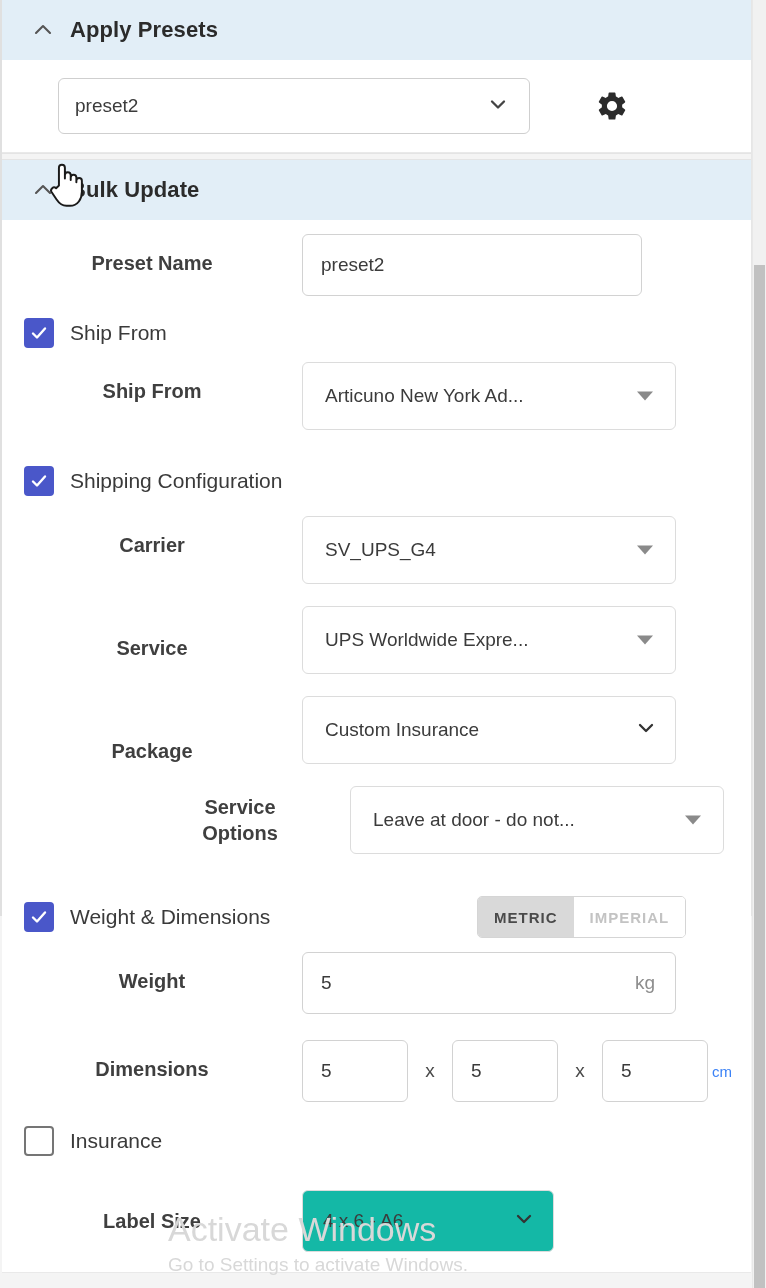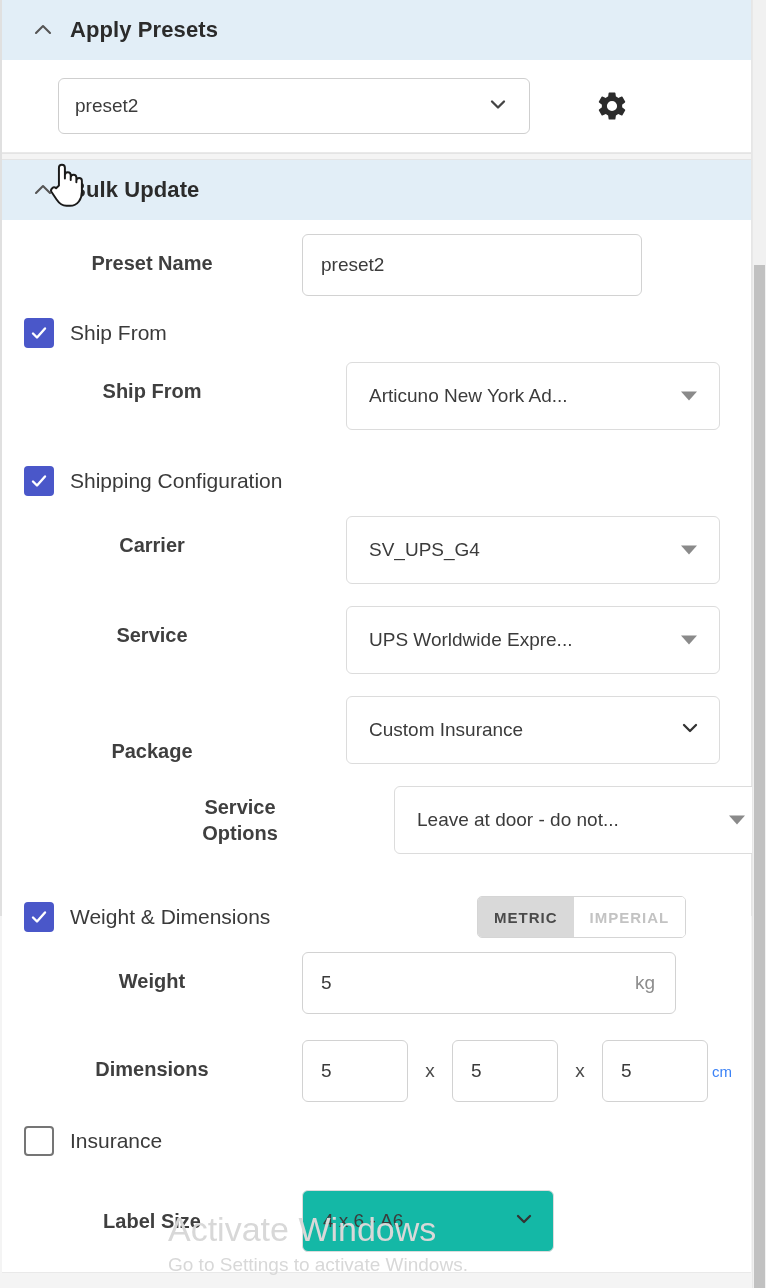--- a/index.html
+++ b/index.html
@@ -123,21 +123,21 @@
   .ddl {
     width: 374px; height: 68px;
     border: 1px solid #dcdcdc;
     border-radius: 6px;
     background: #fff;
     display: flex; align-items: center;
     padding: 0 44px 0 22px;
     font-size: 19px; color: #3b3b3b;
     position: relative;
     cursor: pointer;
-    white-space: nowrap; overflow: hidden; margin-left: 44px;
+    white-space: nowrap; overflow: hidden;
   }
   .ddl .tri {
     position: absolute; right: 22px; top: 50%;
     transform: translateY(-50%);
     width: 0; height: 0;
     border-left: 8px solid transparent;
     border-right: 8px solid transparent;
     border-top: 9px solid #8a8a8a;
   }
   .ddl .nchev { position: absolute; right: 18px; top: 50%; transform: translateY(-50%); }
@@ -366,21 +366,21 @@
         <div class="row" style="margin-top:20px;">
           <div class="lbl-col">Carrier</div>
           <div class="fld-col">
             <div class="ddl">
               <span>SV_UPS_G4</span>
               <span class="tri"></span>
             </div>
           </div>
         </div>
 
-        <div class="row" style="margin-top:22px;">
+        <div class="row" style="margin-top:22px;align-items:center;">
           <div class="lbl-col">Service</div>
           <div class="fld-col">
             <div class="ddl">
               <span>UPS Worldwide Expre...</span>
               <span class="tri"></span>
             </div>
           </div>
         </div>
 
         <div class="row" style="margin-top:22px;align-items:flex-end;">

